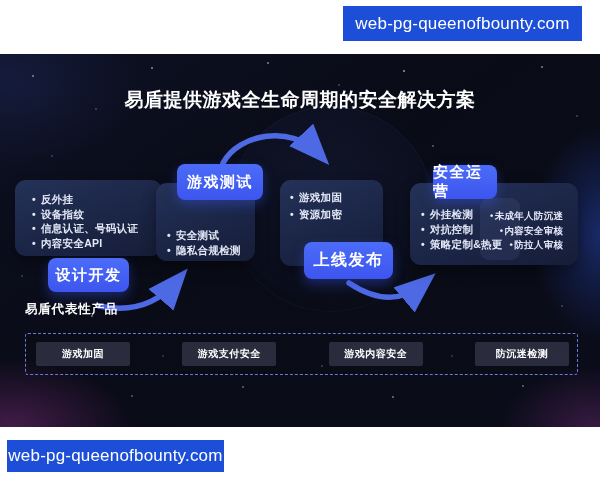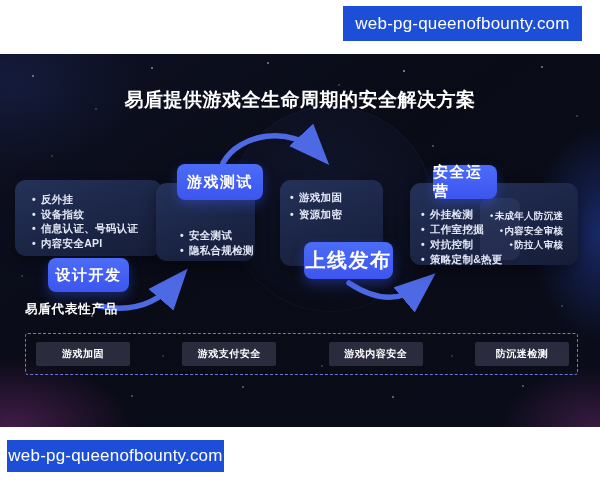--- a/index.html
+++ b/index.html
@@ -68,21 +68,21 @@
   }
   .panel ul{list-style:none;margin:0;padding:0;}
   .panel li{
     color:#e4e9f8;font-size:10.5px;font-weight:600;line-height:14.5px;
     white-space:nowrap;letter-spacing:0.3px;
   }
   .panel li::before{content:"•";margin-right:5px;color:#e4e9f8;}
   .p1{left:15px;top:126px;width:147px;height:76px;}
   .p1 ul{padding:12px 0 0 17px;}
   .p2{left:156px;top:129px;width:99px;height:78px;}
-  .p2 ul{padding:45px 0 0 24px;}
+  .p2 ul{padding:45px 0 0 11px;}
   .p3{left:280px;top:126px;width:103px;height:86px;}
   .p3 ul{padding:9px 0 0 10px;}
   .p3 li{line-height:16.5px;}
   .p4{left:410px;top:129px;width:168px;height:82px;}
   .p4 .col-left{position:absolute;left:11px;top:24px;}
   .p4 .col-left li{line-height:15px;}
   .p4 .col-right{position:absolute;left:80px;top:26px;}
   .p4 .col-right li{font-size:9.5px;line-height:14.5px;font-weight:700;text-align:right;}
   .p4 .col-right li::before{margin-right:1px;}
   .hl{
@@ -91,21 +91,21 @@
   }
   
   .stage-btn{
     position:absolute;display:flex;align-items:center;justify-content:center;
     background:linear-gradient(180deg,#4b6cf8 0%,#3d55ef 100%);
     border-radius:8px;color:#ffffff;font-weight:700;letter-spacing:1.5px;
     box-shadow:0 5px 12px rgba(55,85,235,0.38);cursor:pointer;
   }
   .b1{left:48px;top:192px;width:81px;height:34px;font-size:15px;margin-top:12px;}
   .b2{left:177px;top:110px;width:86px;height:36px;font-size:15px;}
-  .b3{left:304px;top:188px;width:89px;height:37px;font-size:20px;}
+  .b3{left:304px;top:188px;width:89px;height:37px;font-size:16px;}
   .b4{left:433px;top:111px;width:64px;height:34px;font-size:15px;}
   
   .prod-heading{
     position:absolute;left:25px;top:247px;color:#ffffff;
     font-size:12.5px;font-weight:700;letter-spacing:0.8px;
   }
   .prod-box{
     position:absolute;left:25px;top:279px;width:553px;height:42px;
     border:1.5px dashed #6b79d8;border-radius:3px;box-sizing:border-box;
     display:flex;align-items:center;justify-content:space-between;
@@ -162,21 +162,20 @@
       <li>游戏加固</li>
       <li>资源加密</li>
     </ul>
   </div>
   <div class="stage-btn b3">上线发布</div>
 
   <div class="panel p4">
     <div class="hl"></div>
     <ul class="col-left">
       <li>外挂检测</li>
-      <li>工作室挖掘</li>
       <li>对抗控制</li>
       <li>策略定制&amp;热更</li>
     </ul>
     <ul class="col-right">
       <li>未成年人防沉迷</li>
       <li>内容安全审核</li>
       <li>防拉人审核</li>
     </ul>
   </div>
   <div class="stage-btn b4">安全运营</div>

